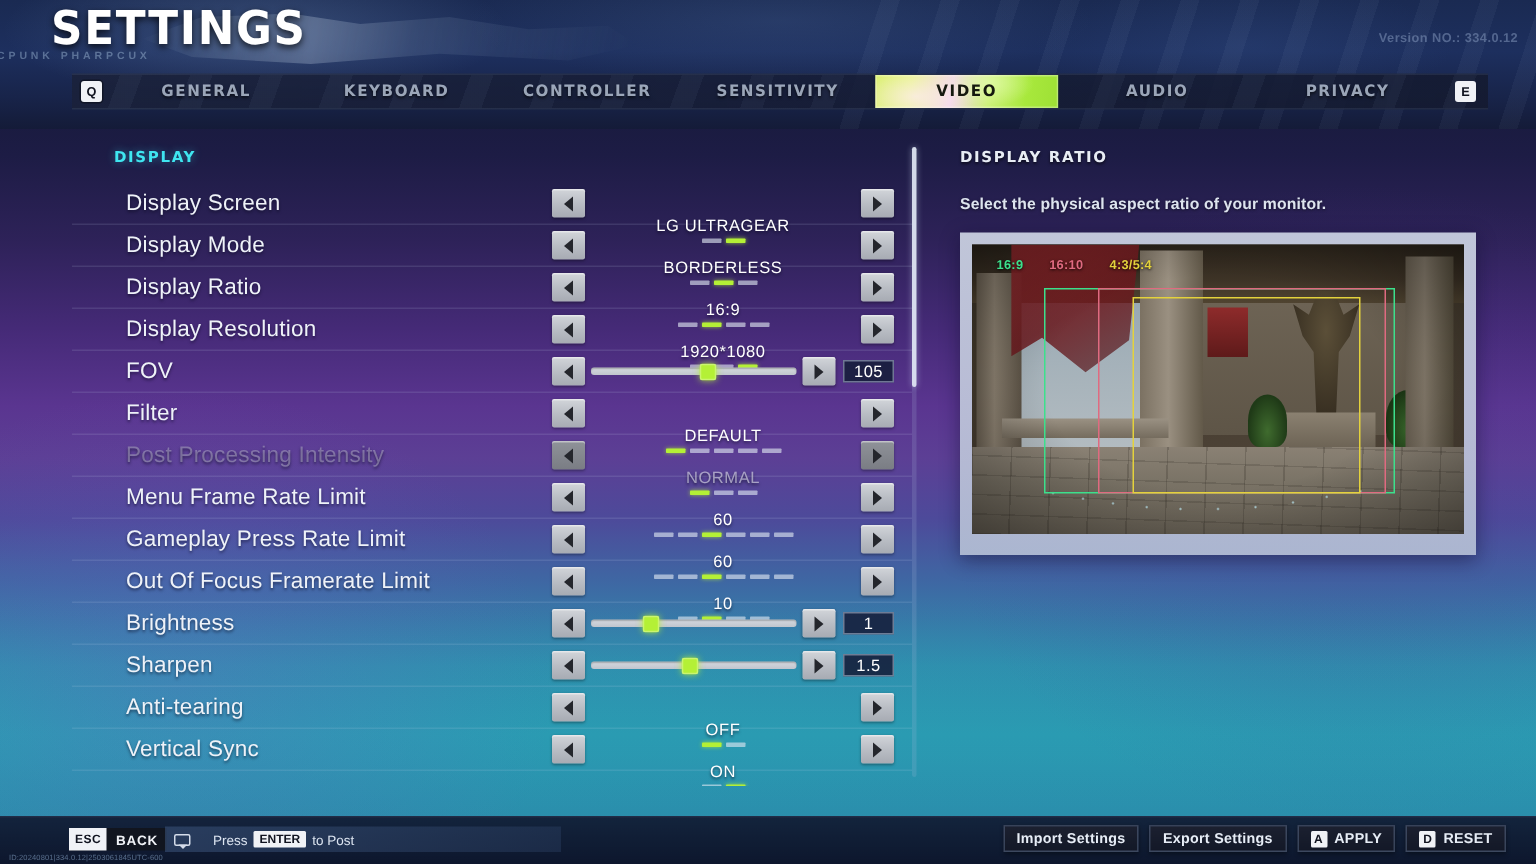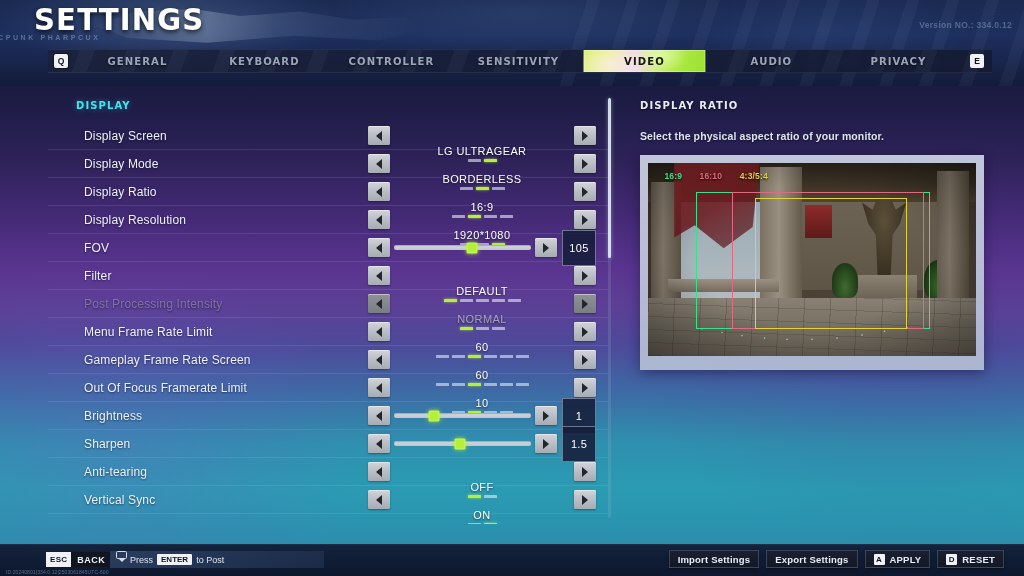--- a/index.html
+++ b/index.html
@@ -155,21 +155,21 @@
     text-shadow: 0 0 6px rgba(60,220,240,.45);
   }
   .rows { position:absolute; left:0; top:30px; width:560px; }
   .row {
     position:relative; height:28px;
     display:flex; align-items:center;
     border-bottom:1px solid rgba(200,220,240,.13);
   }
   .row-label {
     position:absolute; left:36px;
-    font-size:12px; letter-spacing:.15px;
+    font-size:15px; letter-spacing:.15px;
     color:#eef2f8;
     text-shadow: 0 1px 2px rgba(10,10,30,.55);
   }
   .row.disabled .row-label { color: rgba(190,190,205,.46); }
 
   .ctl {
     position:absolute; left:320px; width:228px; height:19px;
     display:flex; align-items:center; justify-content:space-between;
   }
   .arrow {
@@ -226,21 +226,21 @@
     box-shadow: inset 0 1px 1px rgba(0,0,0,.22);
   }
   .slider-thumb {
     position:absolute; top:50%; width:11px; height:11px;
     transform: translate(-50%,-50%);
     background:#b4f036; border-radius:1.5px;
     box-shadow: 0 0 5px rgba(180,240,54,.85), inset 0 0 0 1px rgba(255,255,255,.30);
     cursor:pointer;
   }
   .num-box {
-    width:34px; height:36px; margin-left:5px;
+    width:34px; height:15px; margin-left:5px;
     background: rgba(22,30,58,.88);
     border:1px solid rgba(200,215,235,.48);
     color:#ffffff; font-size:11px;
     display:flex; align-items:center; justify-content:center;
     letter-spacing:.3px;
   }
 
   
   .scrollbar {
     position:absolute; left:608px; top:98px; width:3px; height:420px;
@@ -357,23 +357,23 @@
   .esc-chip .k {
     background:#f0f2f6; color:#10131f;
     font-size:8px; font-weight:bold; letter-spacing:.3px;
     padding:0 4px; display:flex; align-items:center;
   }
   .esc-chip .t {
     color:#f0f2f6; font-size:9px; font-weight:bold; letter-spacing:.5px;
     padding:0 6px; display:flex; align-items:center;
   }
   .chat-bar {
-    position:absolute; left:110px; top:6px; width:214px; height:17px;
+    position:absolute; left:110px; top:6px; width:264px; height:17px;
     background: linear-gradient(90deg, rgba(60,85,125,.55), rgba(50,72,110,.35));
-    display:flex; gap:3px; padding-left:6px;
+    display:flex; align-items:center; gap:15px; padding-left:6px;
   }
   .chat-icon {
     width:11px; height:8px; border:1.2px solid #d4dcea; border-radius:1.5px;
     position:relative;
   }
   .chat-icon::after {
     content:''; position:absolute; left:2px; bottom:-3.5px;
     border-left:3px solid transparent; border-right:3px solid transparent;
     border-top:3px solid #d4dcea;
   }
@@ -589,21 +589,21 @@
                 <span class="seg"></span>
                 <span class="seg"></span>
               </div>
             </div>
             <div class="arrow right">
               <i></i>
             </div>
           </div>
         </div>
         <div class="row">
-          <div class="row-label">Gameplay Frame Rate Screen</div>
+          <div class="row-label">Gameplay Press Rate Limit</div>
           <div class="ctl">
             <div class="arrow left">
               <i></i>
             </div>
             <div class="val-wrap">
               <div class="val-text">60</div>
               <div class="segs">
                 <span class="seg"></span>
                 <span class="seg"></span>
                 <span class="seg on"></span>

